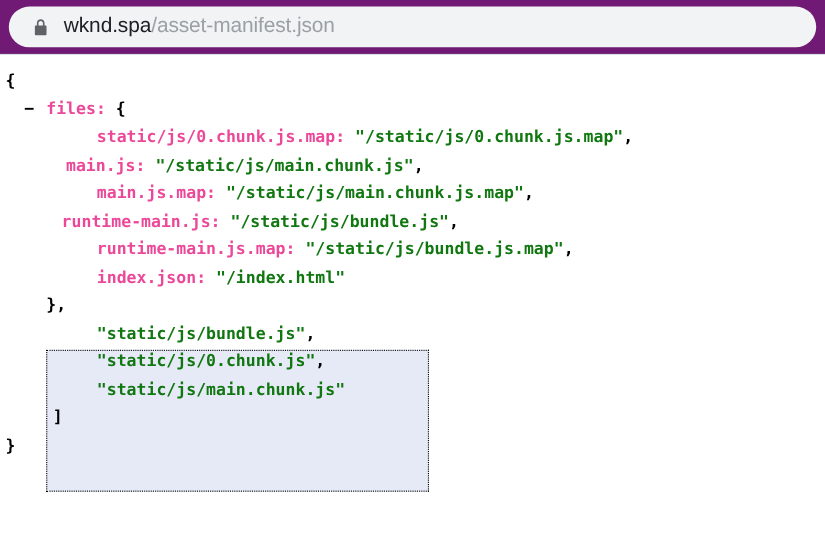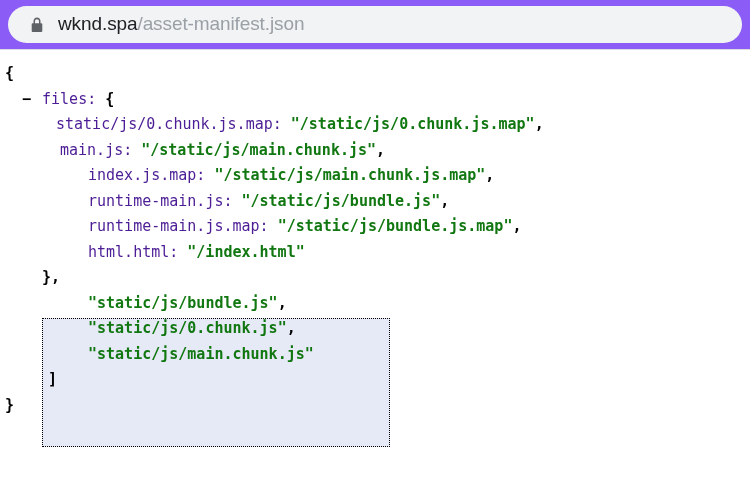--- a/index.html
+++ b/index.html
@@ -14,21 +14,21 @@
     overflow: hidden;
     position: relative;
   }
 
   
   #urlbar-region {
     position: absolute;
     left: 0; top: 0;
     width: 750px;
     height: 50px;
-    background: #8b5cf6;
+    background: #701a75;
     box-sizing: border-box;
   }
   #urlbar-pill {
     position: absolute;
     left: 8px;
     top: 6px;
     width: 734px;
     height: 37px;
     background: #f1f3f4;
     border-radius: 19px;
@@ -81,21 +81,21 @@
     padding-top: 11px;
     box-sizing: border-box;
   }
 
   .json-line {
     white-space: pre;
     height: 25.5px;
     position: relative;
   }
 
-  .tok-key   { color: #4c1d95; font-weight: normal; }
+  .tok-key   { color: #ec4899; font-weight: bold; }
   .tok-str   { color: #117711; font-weight: bold; }
   .tok-punct { color: #000000; font-weight: bold; }
   .tok-brace { color: #000000; font-weight: bold; }
   .tok-toggle{ color: #000000; font-weight: bold; }
 
   
   #selection-box {
     position: absolute;
     left: 42px;
     top: 268px;
@@ -128,31 +128,31 @@
 
   <div id="selection-box"></div>
 
   <div id="selection-lines">
 
     <div class="json-line"><span class="tok-brace" style="padding-left:5px">{</span></div>
 
     <div class="json-line"><span class="tok-toggle" style="padding-left:22px">−</span><span class="tok-key" style="padding-left:11px">files:</span><span class="tok-brace" style="padding-left:9px">{</span></div>
 
 
-    <div class="json-line"><span class="tok-key" style="padding-left:56px">static/js/0.chunk.js.map:</span><span class="tok-str" style="padding-left:9px">"/static/js/0.chunk.js.map"</span><span class="tok-punct">,</span></div>
+    <div class="json-line"><span class="tok-key" style="padding-left:88px">static/js/0.chunk.js.map:</span><span class="tok-str" style="padding-left:9px">"/static/js/0.chunk.js.map"</span><span class="tok-punct">,</span></div>
 
     <div class="json-line"><span class="tok-key" style="padding-left:60px">main.js:</span><span class="tok-str" style="padding-left:9px">"/static/js/main.chunk.js"</span><span class="tok-punct">,</span></div>
 
-    <div class="json-line"><span class="tok-key" style="padding-left:88px">index.js.map:</span><span class="tok-str" style="padding-left:9px">"/static/js/main.chunk.js.map"</span><span class="tok-punct">,</span></div>
+    <div class="json-line"><span class="tok-key" style="padding-left:88px">main.js.map:</span><span class="tok-str" style="padding-left:9px">"/static/js/main.chunk.js.map"</span><span class="tok-punct">,</span></div>
 
-    <div class="json-line"><span class="tok-key" style="padding-left:88px">runtime-main.js:</span><span class="tok-str" style="padding-left:9px">"/static/js/bundle.js"</span><span class="tok-punct">,</span></div>
+    <div class="json-line"><span class="tok-key" style="padding-left:56px">runtime-main.js:</span><span class="tok-str" style="padding-left:9px">"/static/js/bundle.js"</span><span class="tok-punct">,</span></div>
 
     <div class="json-line"><span class="tok-key" style="padding-left:88px">runtime-main.js.map:</span><span class="tok-str" style="padding-left:9px">"/static/js/bundle.js.map"</span><span class="tok-punct">,</span></div>
 
-    <div class="json-line"><span class="tok-key" style="padding-left:88px">html.html:</span><span class="tok-str" style="padding-left:9px">"/index.html"</span><span class="tok-punct"></span></div>
+    <div class="json-line"><span class="tok-key" style="padding-left:88px">index.json:</span><span class="tok-str" style="padding-left:9px">"/index.html"</span><span class="tok-punct"></span></div>
 
     <div class="json-line"><span class="tok-brace" style="padding-left:42px">},</span></div>
 
 
     <div class="json-line"><span class="tok-str" style="padding-left:88px">"static/js/bundle.js"</span><span class="tok-punct">,</span></div>
 
     <div class="json-line"><span class="tok-str" style="padding-left:88px">"static/js/0.chunk.js"</span><span class="tok-punct">,</span></div>
 
     <div class="json-line"><span class="tok-str" style="padding-left:88px">"static/js/main.chunk.js"</span><span class="tok-punct"></span></div>
 

